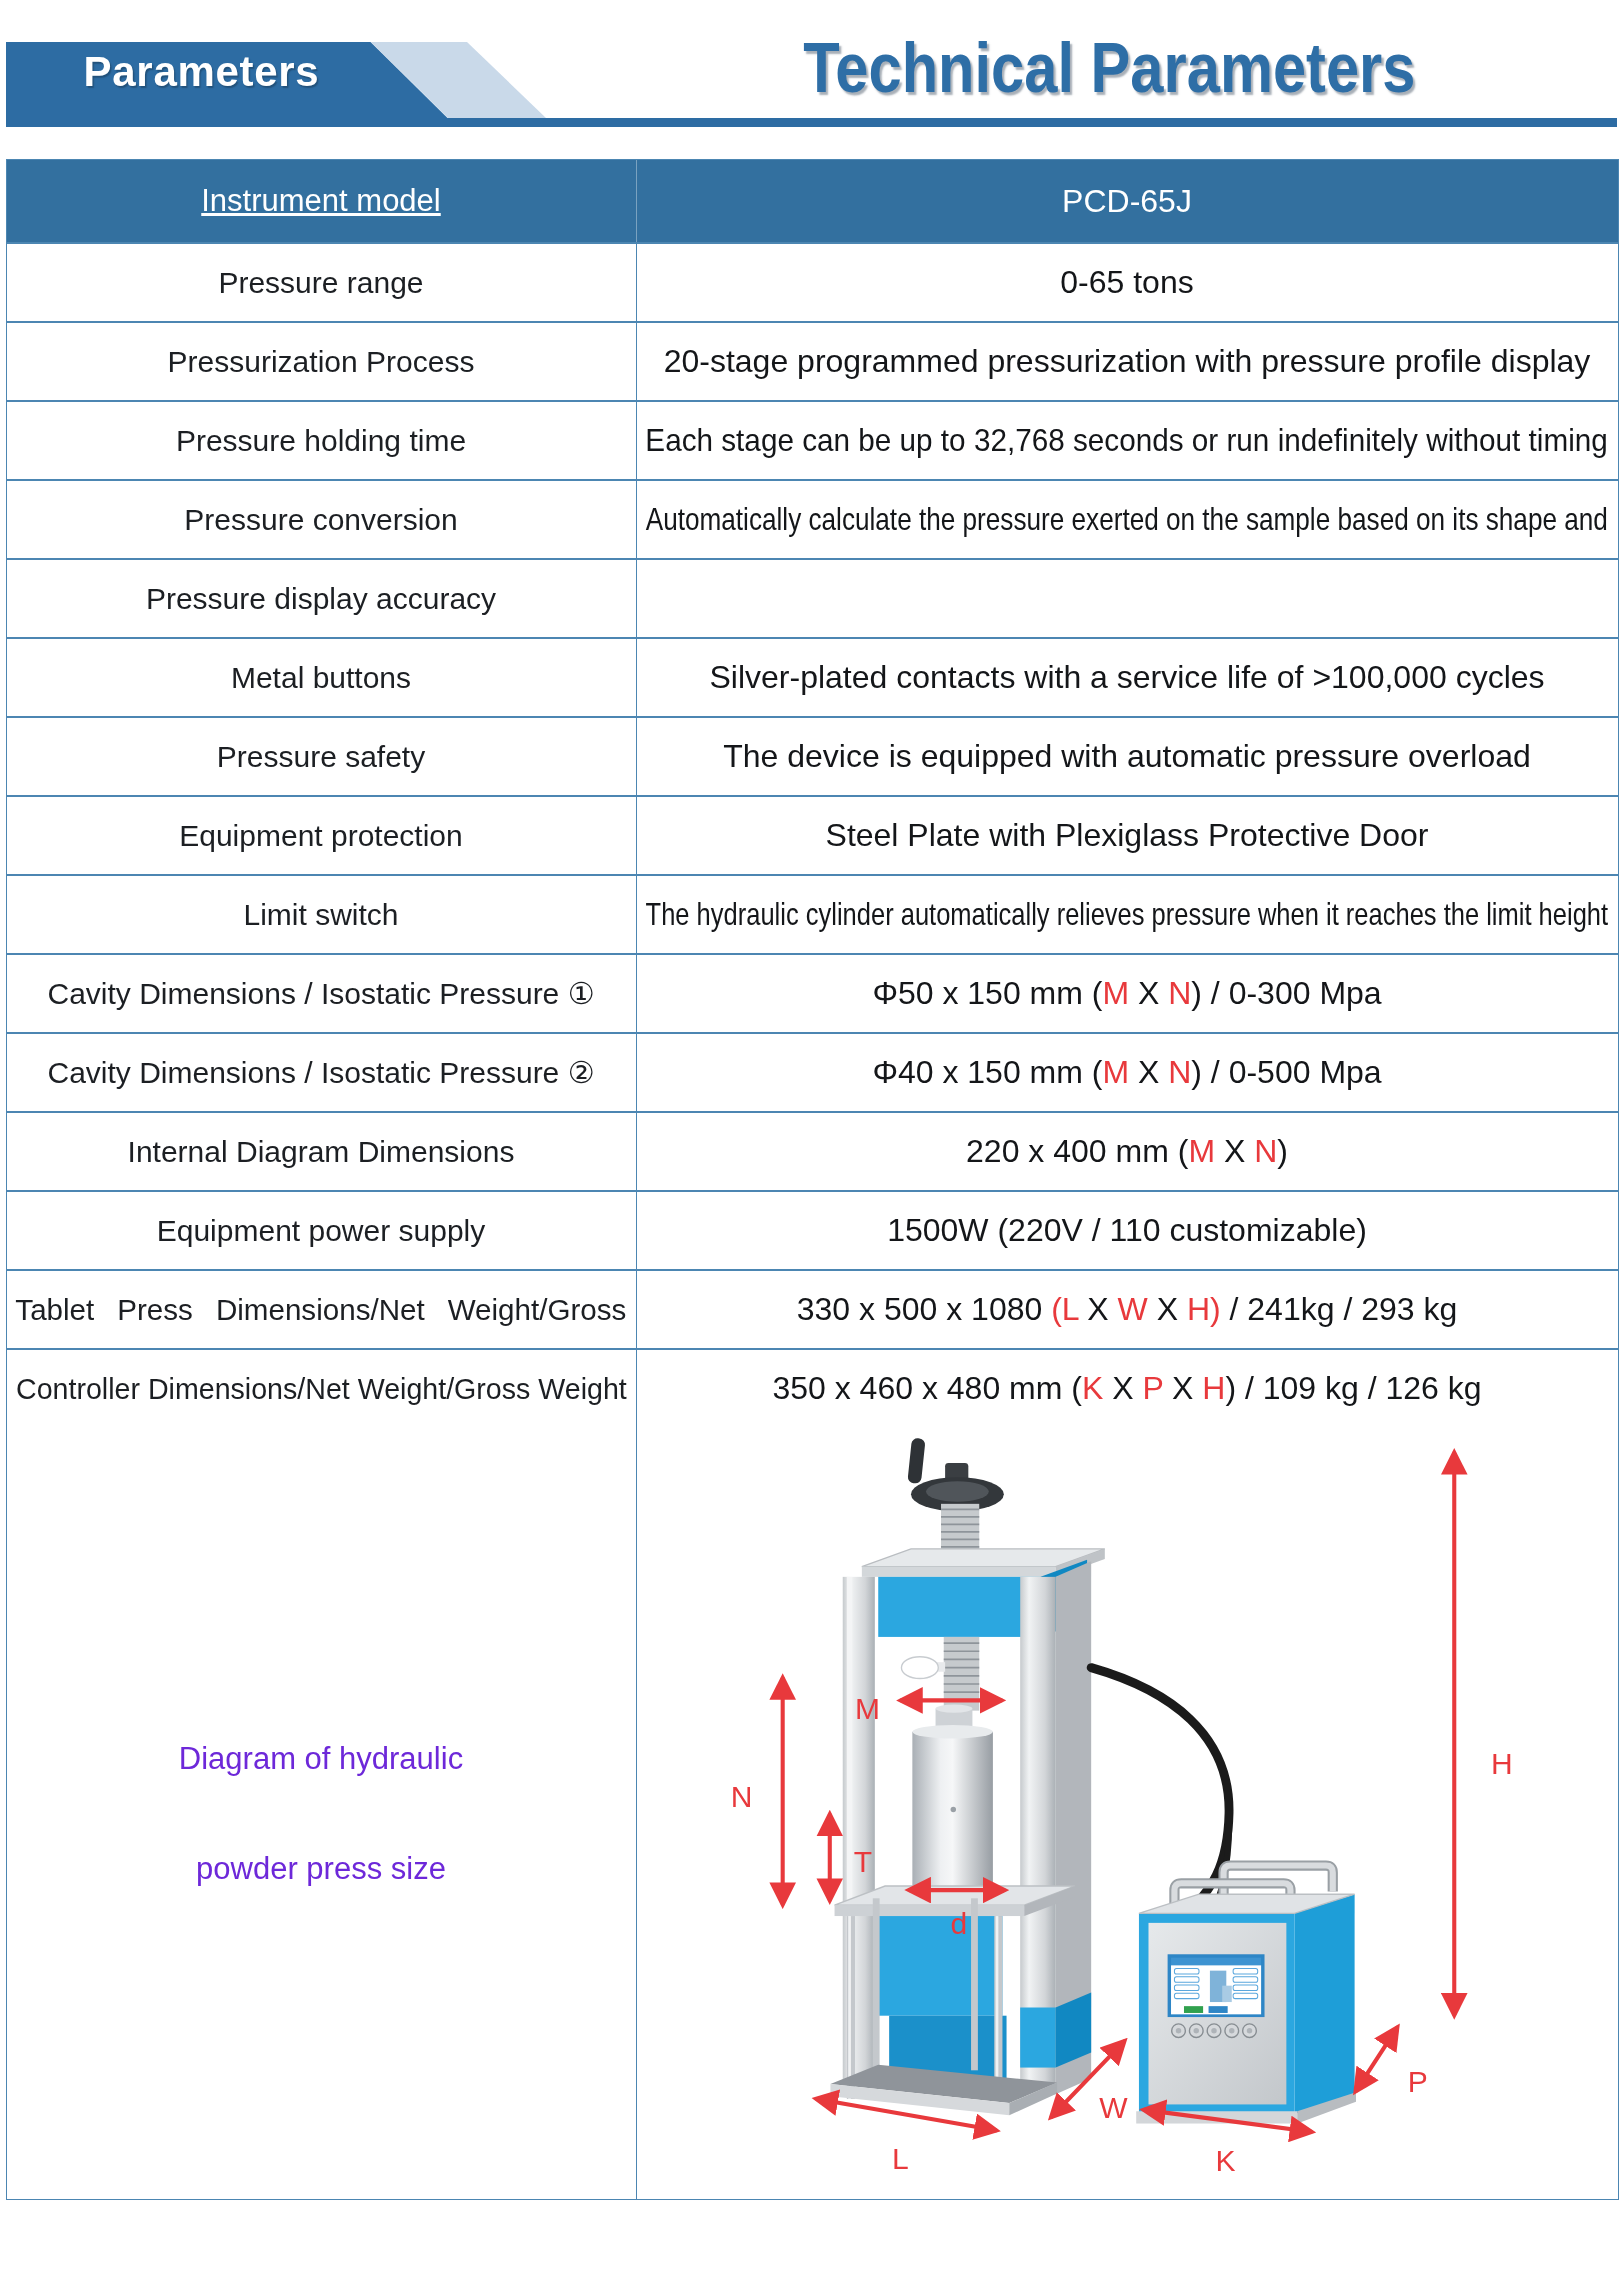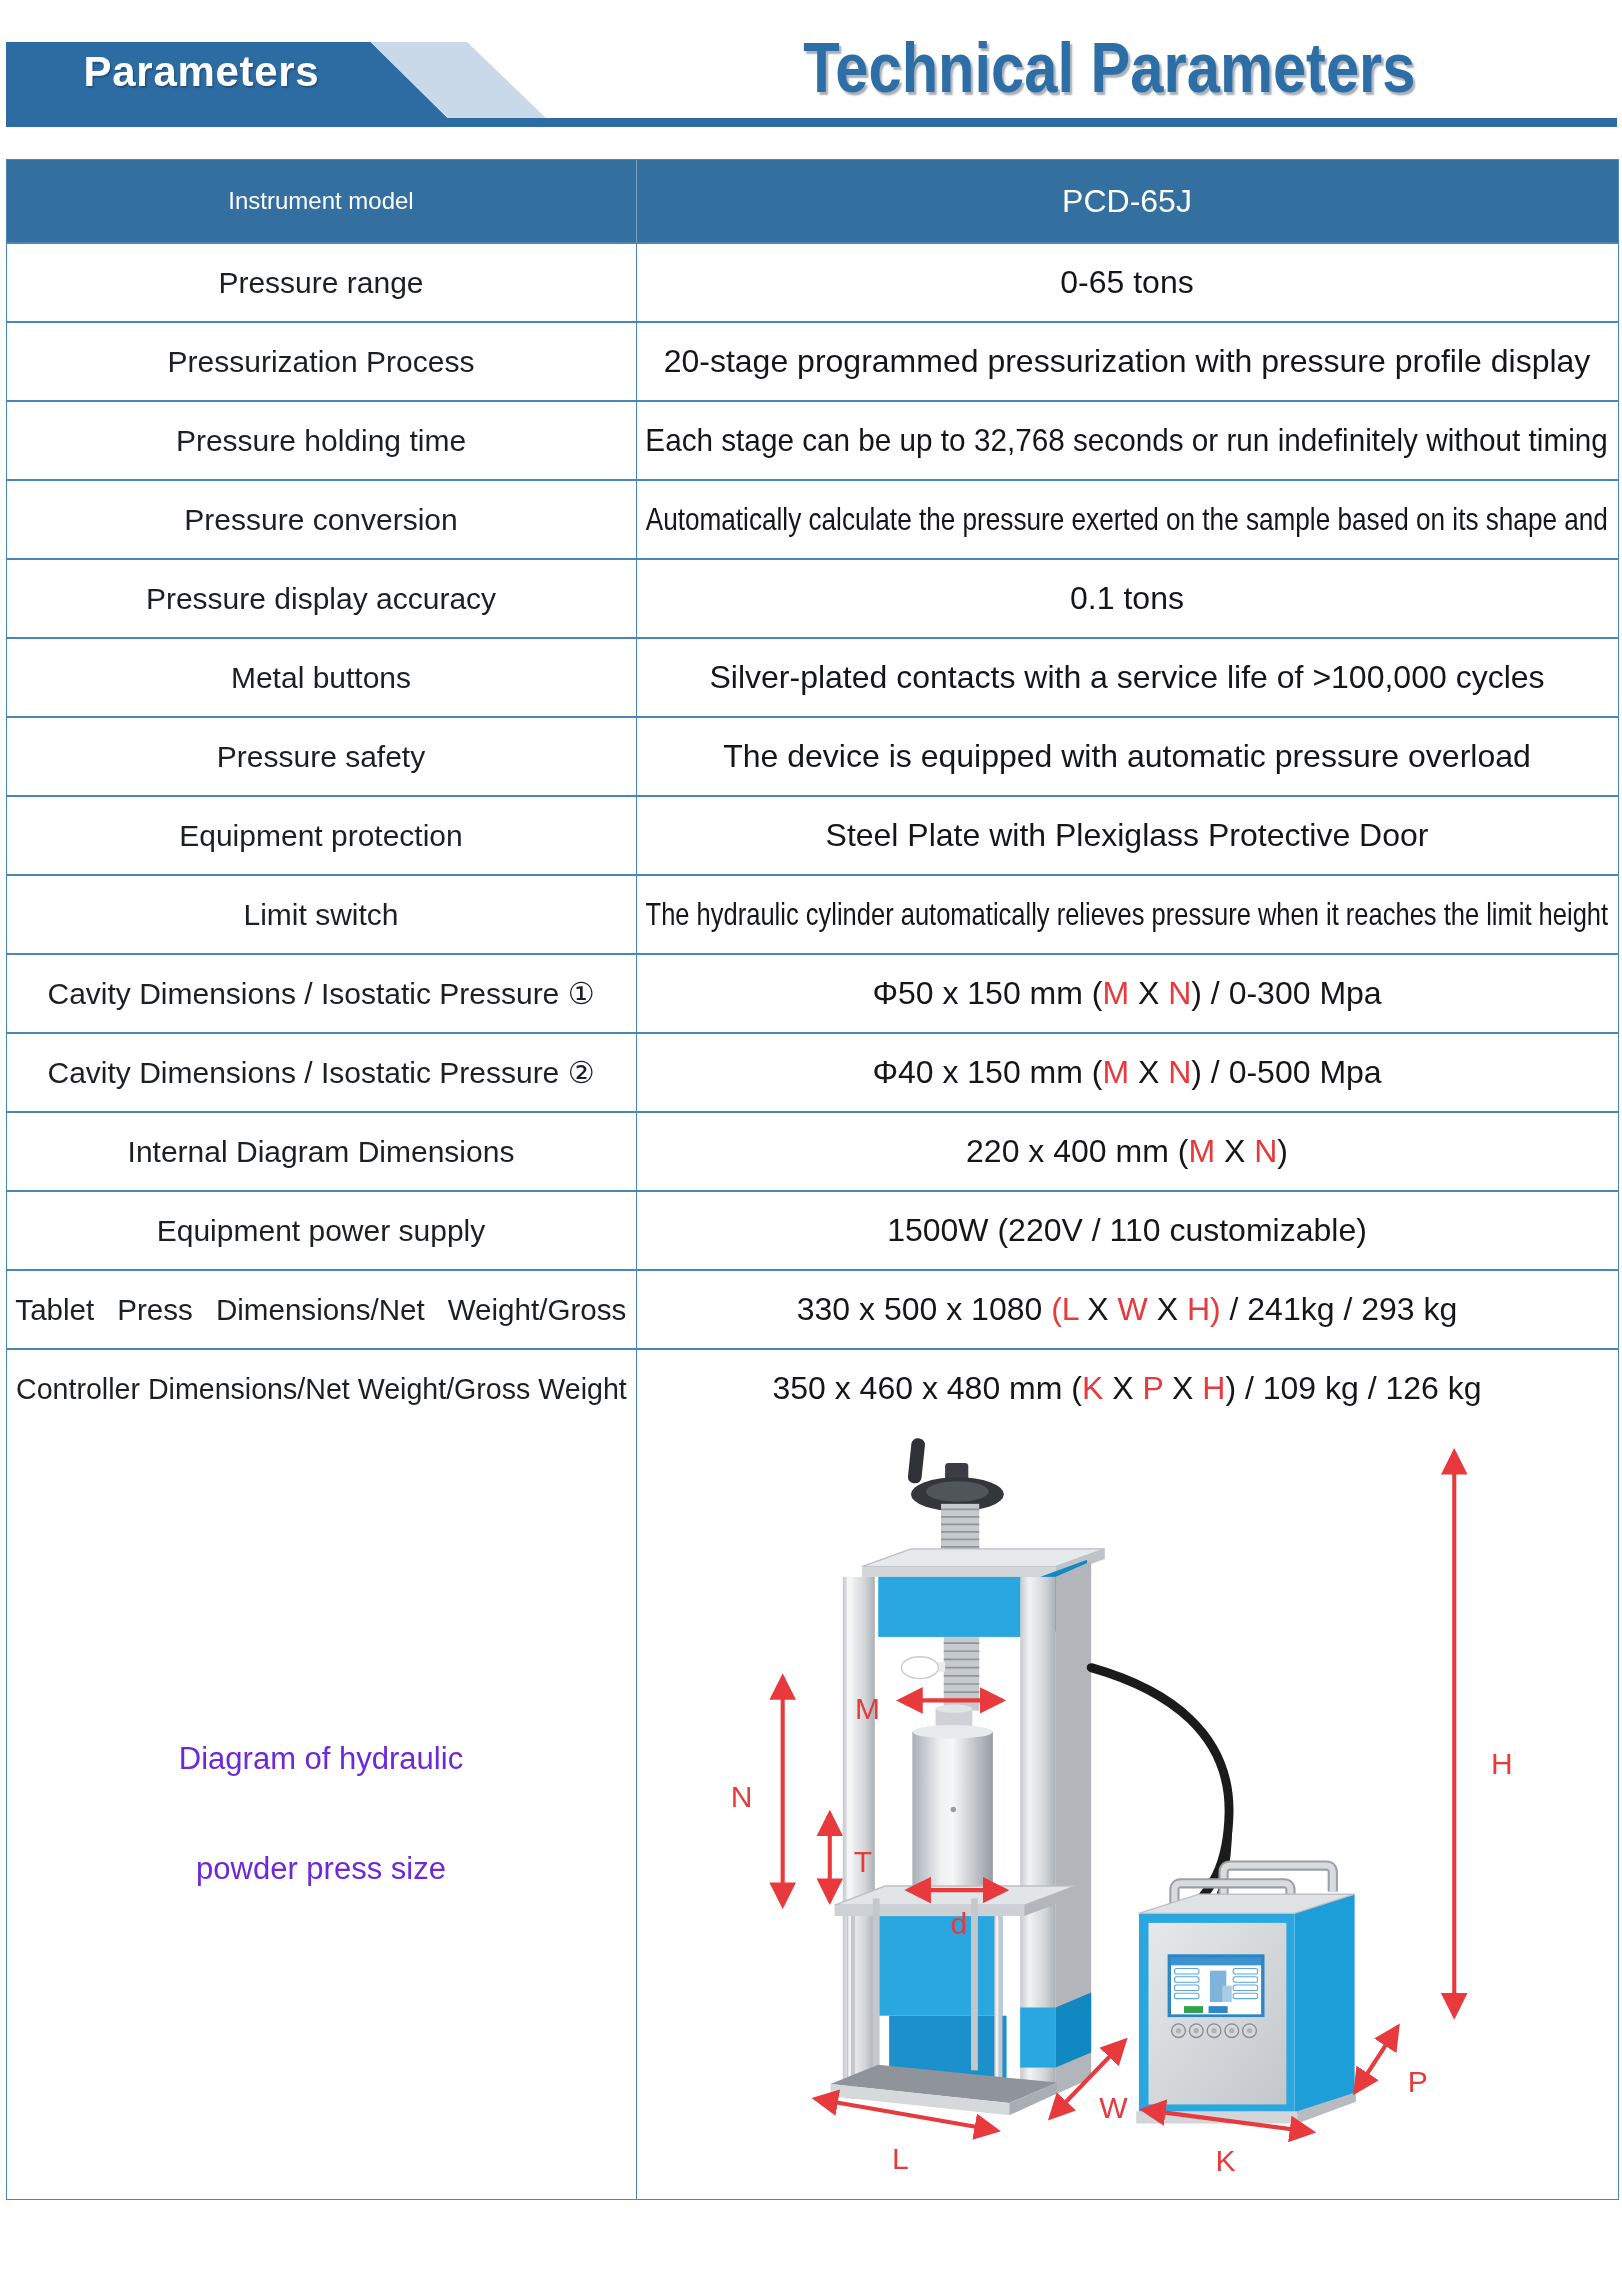--- a/index.html
+++ b/index.html
@@ -23,21 +23,21 @@
 
   
   .spec-table{position:absolute;left:5.5px;top:159px;width:1611px;border:1.4px solid #4c86b2;background:#fff;}
   .tr{display:grid;grid-template-columns:630px 1fr;border-bottom:2px solid #4c86b2;}
   .tr:last-child{border-bottom:none;}
   .td{display:flex;align-items:center;justify-content:center;text-align:center;overflow:hidden;}
   .td.label{border-right:1.4px solid #4c86b2;font-size:30px;color:#1c1f23;padding:0 9.6px;}
   .td.value{font-size:32px;color:#141619;padding:16px 11px;}
   .tr.head{height:82px;background:#33709f;}
   .tr.head .td{color:#ffffff;}
-  .tr.head .td.label{border-right:1.4px solid rgba(255,255,255,0.35);font-size:24px;}
+  .tr.head .td.label{border-right:1.4px solid rgba(255,255,255,0.35);font-size:31px;text-decoration:underline;}
   .tr.head .td.value{font-size:32px;}
   .tr.body{height:77px;}
   .fitspan{white-space:nowrap;display:inline-block;}
   .justify-label{word-spacing:15px;}
   .red{color:#e8393c;}
 
   
   .tr.diagram{height:772px;}
   .tr.diagram .td.label{flex-direction:column;}
   .diagram-caption p{margin:0;padding:0;font-size:31px;color:#6d28d9;line-height:1;}
@@ -99,23 +99,20 @@
           <div class="td label">
             <span class="fitspan">Pressure conversion</span>
           </div>
           <div class="td value">
             <span class="fitspan" style="transform: scaleX(0.817); transform-origin: center center;"><span>Automatically calculate the pressure exerted on the sample based on its shape and</span></span>
           </div>
         </div>
         <div class="tr body">
           <div class="td label">
             <span class="fitspan">Pressure display accuracy</span>
-          </div>
-          <div class="td value">
-            <span class="fitspan"><span>0.1 tons</span></span>
           </div>
         </div>
         <div class="tr body">
           <div class="td label">
             <span class="fitspan">Metal buttons</span>
           </div>
           <div class="td value">
             <span class="fitspan"><span>Silver-plated contacts with a service life of &gt;100,000 cycles</span></span>
           </div>
         </div>

